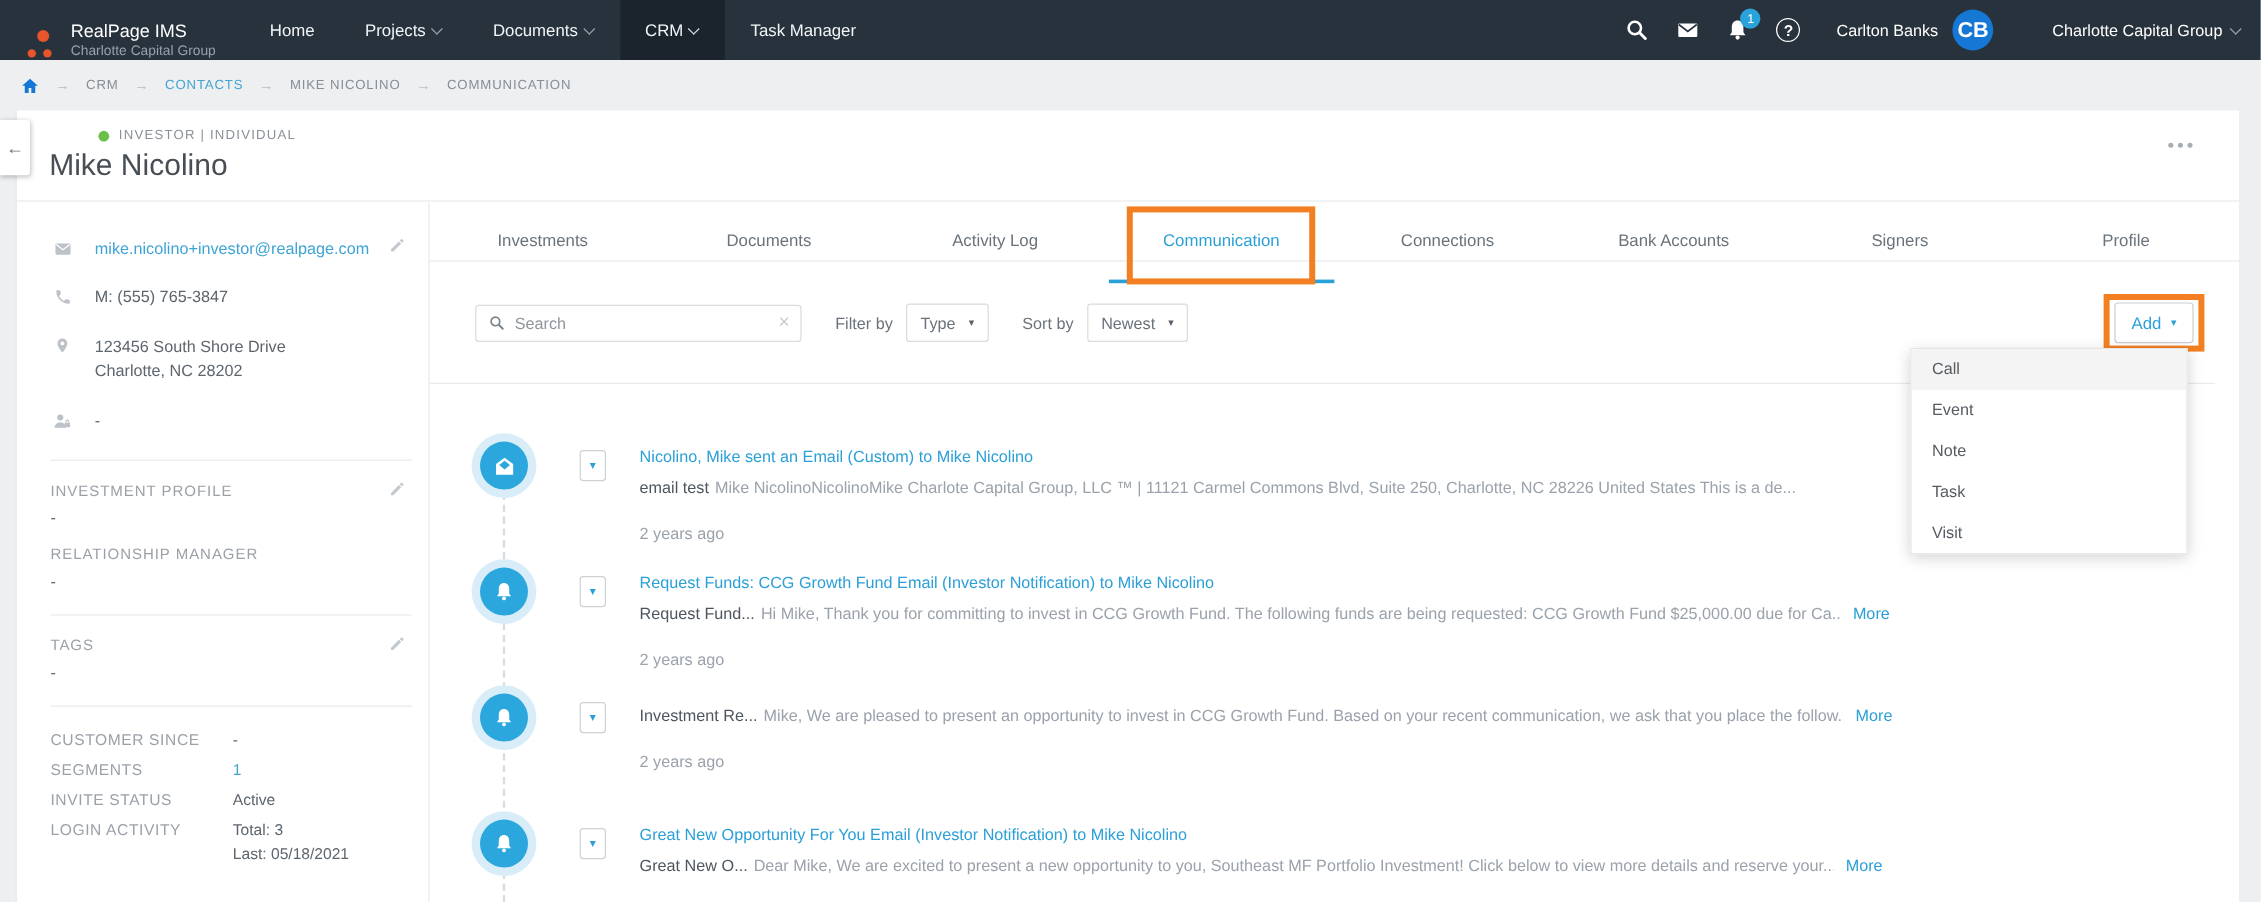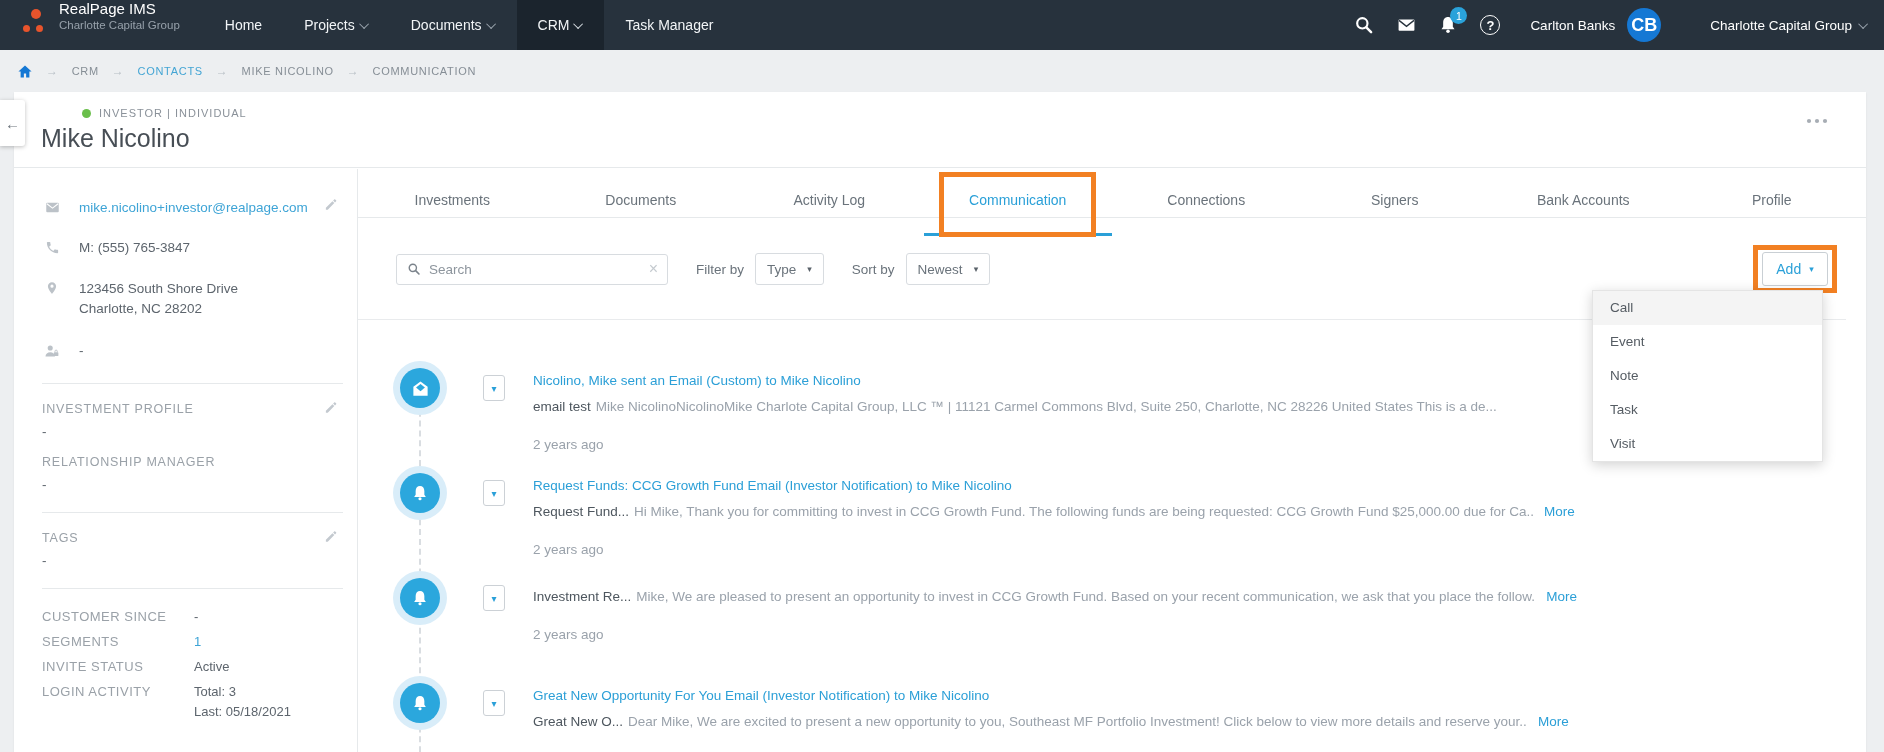--- a/index.html
+++ b/index.html
@@ -7,21 +7,21 @@
   body {
     font-family:"Liberation Sans", sans-serif;
     background:#edeff1;
     position:relative;
     overflow:hidden;
     color:#5d656d;
   }
   
   .topbar { position:absolute; top:0; left:0; width:1884px; height:50px;
     background:#27323d; display:flex; align-items:stretch; color:#fff; z-index:90; }
-  .brand { display:flex; align-items:flex-start; padding:0 24px 0 14px; }
+  .brand { display:flex; align-items:flex-end; padding:0 24px 0 14px; }
   .logo { width:34px; height:34px; position:relative; margin-right:11px; }
   .logo b { position:absolute; border-radius:50%; background:#e8542c; }
   .logo .d1 { width:10px; height:10px; left:17px; top:9px; }
   .logo .d2 { width:7px;  height:7px;  left:9px;  top:25px; }
   .logo .d3 { width:7px;  height:7px;  left:22px; top:25px; }
   .brand-title { font-size:15px; line-height:18px; color:#fff; }
   .brand-sub { font-size:11.5px; line-height:14px; color:#97a1ab; }
   .nav { display:flex; }
   .nav-item { padding:16px 21px; display:flex; align-items:center; gap:7px;
     font-size:14px; color:#f2f5f7; cursor:pointer; }
@@ -331,22 +331,22 @@
       </div>
     </div>
 
     <div class="main">
       <div class="tabs">
         <div class="tab">Investments</div>
         <div class="tab">Documents</div>
         <div class="tab">Activity Log</div>
         <div class="tab active">Communication</div>
         <div class="tab">Connections</div>
+        <div class="tab">Bank Accounts</div>
         <div class="tab">Signers</div>
-        <div class="tab">Bank Accounts</div>
         <div class="tab">Profile</div>
       </div>
       <div class="annot tab-ring"></div>
 
       <div class="toolbar">
         <div class="search-box">
           <svg viewBox="0 0 24 24" width="14" height="14">
               <circle cx="10" cy="10" r="6.2" fill="none" stroke="#7b838b" stroke-width="2.4"></circle>
               <line x1="14.8" y1="14.8" x2="20.5" y2="20.5" stroke="#7b838b" stroke-width="2.8" stroke-linecap="round"></line>
             </svg>

